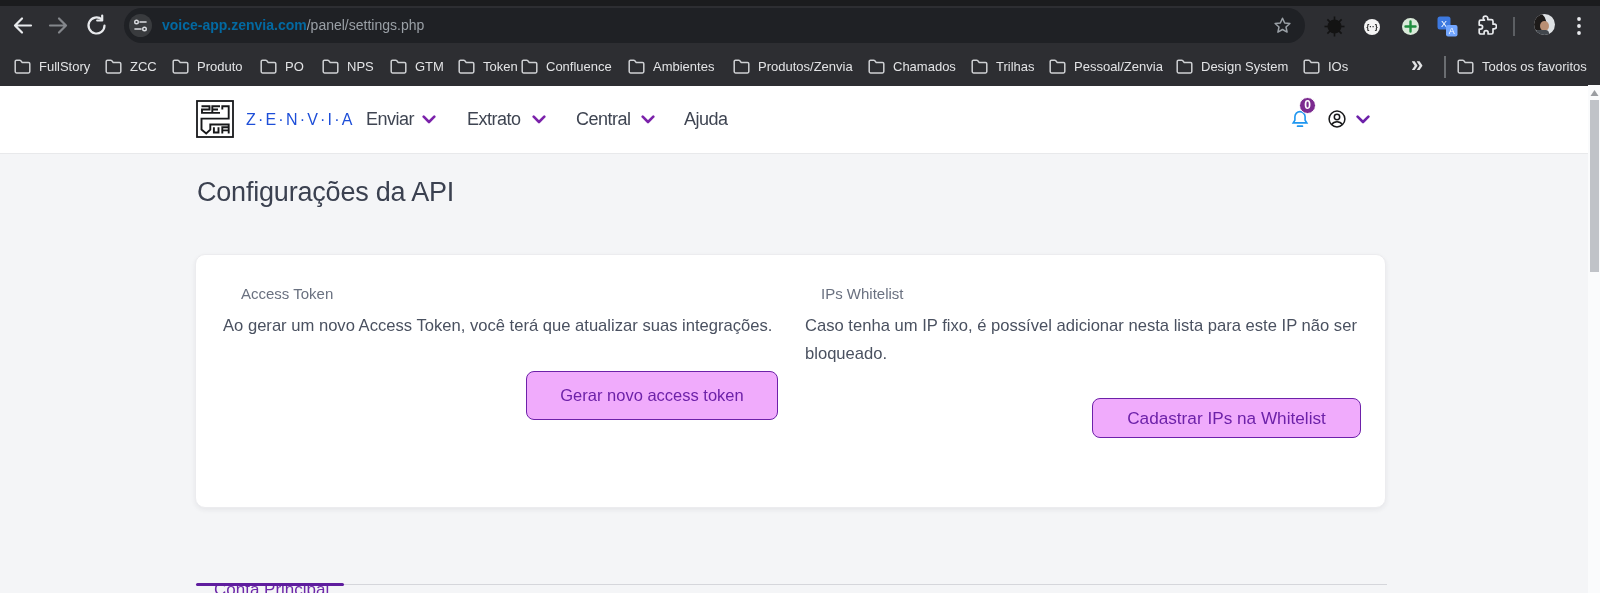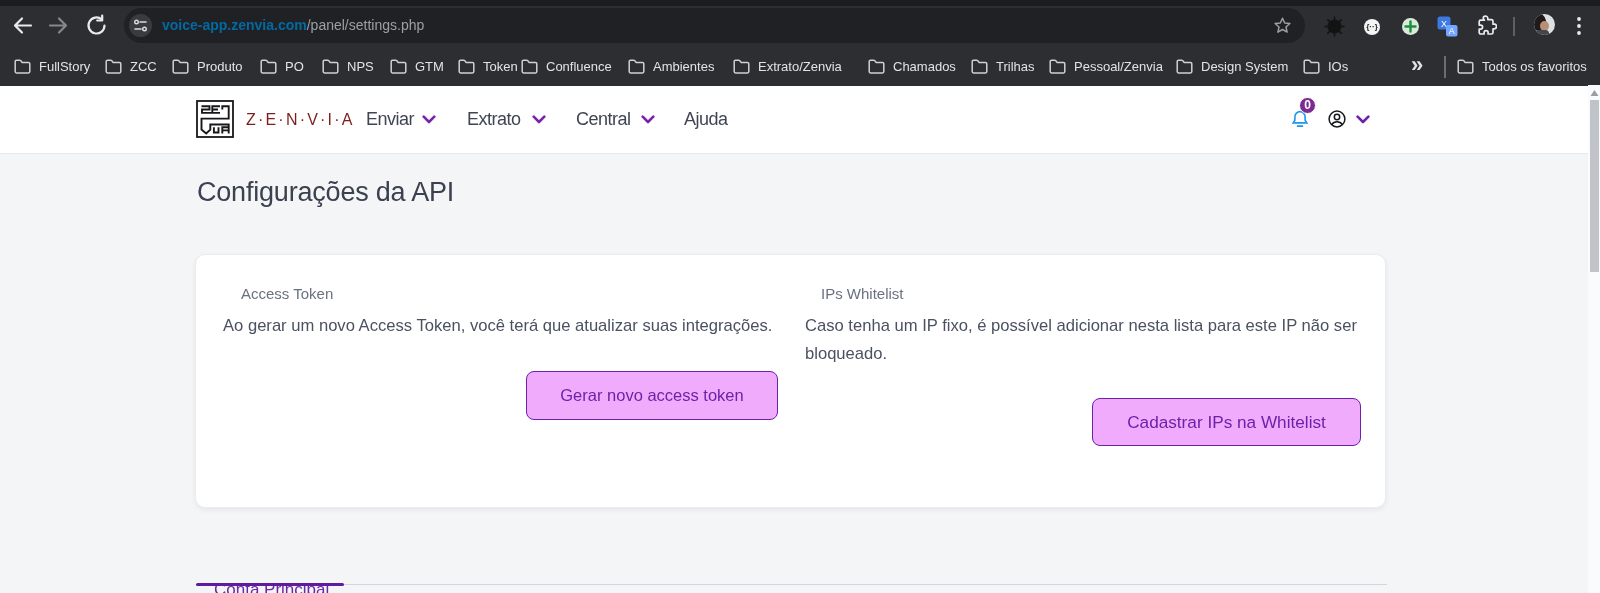--- a/index.html
+++ b/index.html
@@ -167,21 +167,21 @@
 <div class="bm" style="left:628px">
       <svg width="17" height="15" viewBox="0 0 17 15">
         <path d="M1.2 3.2 v9.4 a1.3 1.3 0 0 0 1.3 1.3 h12 a1.3 1.3 0 0 0 1.3 -1.3 V4.8 a1.3 1.3 0 0 0 -1.3 -1.3 H8.2 L6.6 1.6 a1.3 1.3 0 0 0 -0.9 -0.4 H2.5 a1.3 1.3 0 0 0 -1.3 1.3 z" fill="none" stroke="#cfd1d4" stroke-width="1.5"></path>
       </svg>
       <span>Ambientes</span>
     </div>
 <div class="bm" style="left:733px">
       <svg width="17" height="15" viewBox="0 0 17 15">
         <path d="M1.2 3.2 v9.4 a1.3 1.3 0 0 0 1.3 1.3 h12 a1.3 1.3 0 0 0 1.3 -1.3 V4.8 a1.3 1.3 0 0 0 -1.3 -1.3 H8.2 L6.6 1.6 a1.3 1.3 0 0 0 -0.9 -0.4 H2.5 a1.3 1.3 0 0 0 -1.3 1.3 z" fill="none" stroke="#cfd1d4" stroke-width="1.5"></path>
       </svg>
-      <span>Extrato/Zenvia</span>
+      <span>Produtos/Zenvia</span>
     </div>
 <div class="bm" style="left:868px">
       <svg width="17" height="15" viewBox="0 0 17 15">
         <path d="M1.2 3.2 v9.4 a1.3 1.3 0 0 0 1.3 1.3 h12 a1.3 1.3 0 0 0 1.3 -1.3 V4.8 a1.3 1.3 0 0 0 -1.3 -1.3 H8.2 L6.6 1.6 a1.3 1.3 0 0 0 -0.9 -0.4 H2.5 a1.3 1.3 0 0 0 -1.3 1.3 z" fill="none" stroke="#cfd1d4" stroke-width="1.5"></path>
       </svg>
       <span>Chamados</span>
     </div>
 <div class="bm" style="left:971px">
       <svg width="17" height="15" viewBox="0 0 17 15">
         <path d="M1.2 3.2 v9.4 a1.3 1.3 0 0 0 1.3 1.3 h12 a1.3 1.3 0 0 0 1.3 -1.3 V4.8 a1.3 1.3 0 0 0 -1.3 -1.3 H8.2 L6.6 1.6 a1.3 1.3 0 0 0 -0.9 -0.4 H2.5 a1.3 1.3 0 0 0 -1.3 1.3 z" fill="none" stroke="#cfd1d4" stroke-width="1.5"></path>
@@ -222,21 +222,21 @@
 <svg class="abs" style="left:196px;top:100px" width="38" height="38" viewBox="0 0 38 38">
   <rect x="1" y="1" width="36" height="36" fill="none" stroke="#17181a" stroke-width="1.8"></rect>
   <g fill="none" stroke="#17181a" stroke-width="1.9" stroke-linejoin="miter">
     <path d="M5.5 6.2 h8 v3.3 h-7.5 v3.4 h18"></path>
     <path d="M16.3 12.9 V6.2 H24 M16.3 9.5 H22"></path>
     <path d="M26.3 9.5 V6.2 h6.4 V18.6 H5.5 V29.6 L10.2 33.4 L14.3 29.6 V24.5 H32.7 V33.5"></path>
     <path d="M17.9 27.3 v5.2 h4.6 v-5.2"></path>
     <path d="M26.3 33.5 V27.3 h6.4 M26.3 30.4 H32.7"></path>
   </g>
 </svg>
-<div class="abs" style="left:246px;top:111px;font-size:16px;letter-spacing:2.2px;color:#7f1d1d;">Z·E·N·V·I·A</div>
+<div class="abs" style="left:246px;top:111px;font-size:16px;letter-spacing:2.2px;color:#1d4ed8;">Z·E·N·V·I·A</div>
 
 <div class="navlink" style="left:366px;">Enviar</div>
 <svg class="abs" style="left:422px;top:115px" width="14" height="9" viewBox="0 0 14 9">
     <path d="M1.7 1.7 L7 7 L12.3 1.7" stroke="#7b22aa" stroke-width="2.6" fill="none" stroke-linecap="round" stroke-linejoin="round"></path>
   </svg>
 <div class="navlink" style="left:467px;">Extrato</div>
 <svg class="abs" style="left:532px;top:115px" width="14" height="9" viewBox="0 0 14 9">
     <path d="M1.7 1.7 L7 7 L12.3 1.7" stroke="#7b22aa" stroke-width="2.6" fill="none" stroke-linecap="round" stroke-linejoin="round"></path>
   </svg>
 <div class="navlink" style="left:576px;">Central</div>
@@ -261,21 +261,21 @@
 
 <div class="abs" id="h1">Configurações da API</div>
 
 <div class="abs" id="card"></div>
 <div class="lbl" style="left:241px;top:285px;">Access Token</div>
 <div class="para" style="left:223px;top:312px;">Ao gerar um novo Access Token, você terá que atualizar suas integrações.</div>
 <div class="obtn" style="left:526px;top:371px;width:252px;height:49px;font-size:16.5px;">Gerar novo access token</div>
 
 <div class="lbl" style="left:821px;top:285px;">IPs Whitelist</div>
 <div class="para" style="left:805px;top:312px;">Caso tenha um IP fixo, é possível adicionar nesta lista para este IP não ser<br>bloqueado.</div>
-<div class="obtn" style="left:1092px;top:398px;width:269px;height:48px;font-size:17.2px;">Cadastrar IPs na Whitelist</div>
+<div class="obtn" style="left:1092px;top:398px;width:269px;height:40px;font-size:17.2px;">Cadastrar IPs na Whitelist</div>
 
 <div class="abs" id="tabtxt">Conta Principal</div>
 <div class="abs" id="tabgray"></div>
 <div class="abs" id="tabline"></div>
 
 <div class="abs" id="sbtrack"></div>
 <div class="abs" id="sbthumb"></div>
 <svg class="abs" style="left:1590px;top:89px" width="9" height="8" viewBox="0 0 9 8">
     <path d="M4.5 1 L8.5 7 H0.5 Z" fill="#9a9da1"></path>
   </svg>

